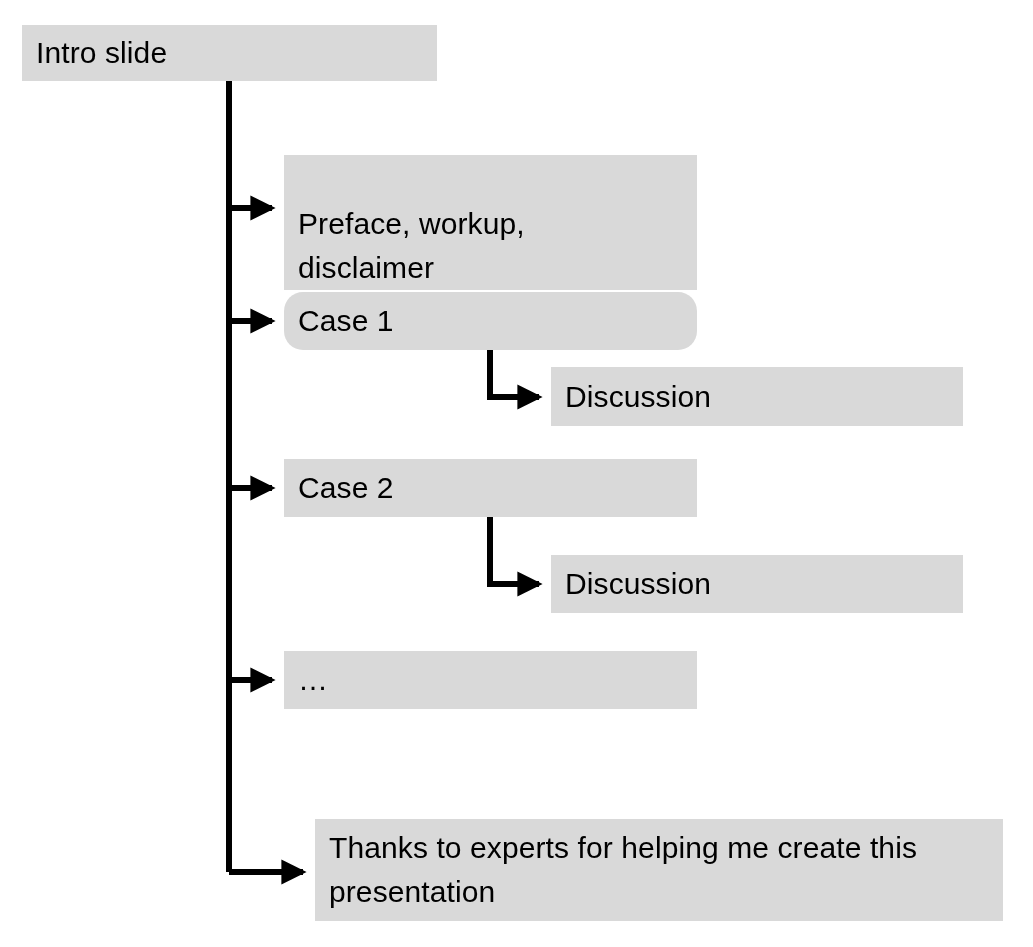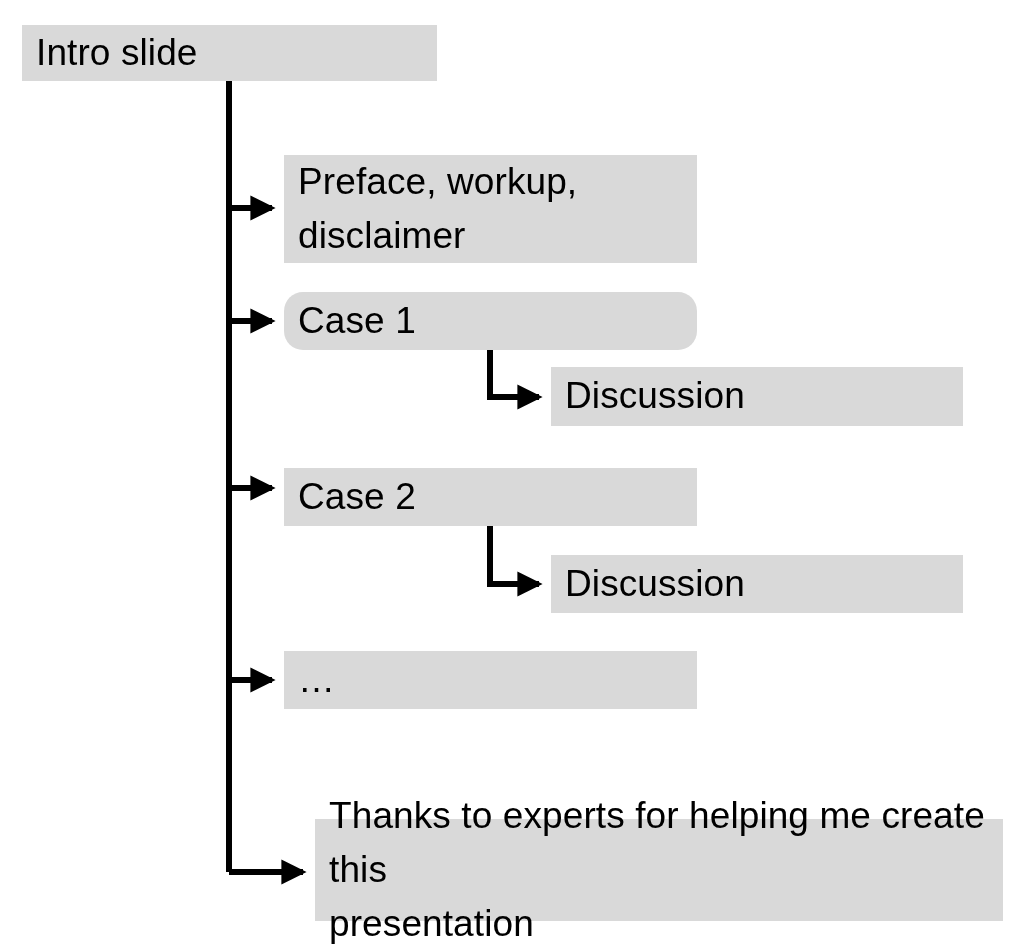--- a/index.html
+++ b/index.html
@@ -26,36 +26,36 @@
     height: 947px;
     pointer-events: none;
   }
   .node {
     position: absolute;
     box-sizing: border-box;
     background: #d9d9d9;
     display: flex;
     align-items: center;
     color: #000000;
-    font-size: 37px;
+    font-size: 30px;
     line-height: 1.46;
     letter-spacing: 0.1px;
     padding-left: 14px;
     padding-right: 10px;
     white-space: pre-line;
   }
   .node-label {
     display: block;
   }
   
   #node-intro      { left: 22px;  top: 25px;  width: 415px; height: 56px; }
-  #node-preface    { left: 284px; top: 155px; width: 413px; height: 108px; }
+  #node-preface    { left: 284px; top: 155px; width: 413px; height: 135px; align-items: flex-end; }
   #node-case1      { left: 284px; top: 292px; width: 413px; height: 58px; border-radius: 19px; }
   #node-disc1      { left: 551px; top: 367px; width: 412px; height: 59px; }
-  #node-case2      { left: 284px; top: 459px; width: 413px; height: 58px; margin-top: 9px; }
+  #node-case2      { left: 284px; top: 459px; width: 413px; height: 58px; }
   #node-disc2      { left: 551px; top: 555px; width: 412px; height: 58px; }
   #node-ellipsis   { left: 284px; top: 651px; width: 413px; height: 58px; }
   #node-thanks     { left: 315px; top: 819px; width: 688px; height: 102px; }
 </style>
 </head>
 <body>
 
 <div id="diagram-root">
 
   <svg id="connector-layer" viewBox="0 0 1033 947" width="1033" height="947" xmlns="http://www.w3.org/2000/svg">

